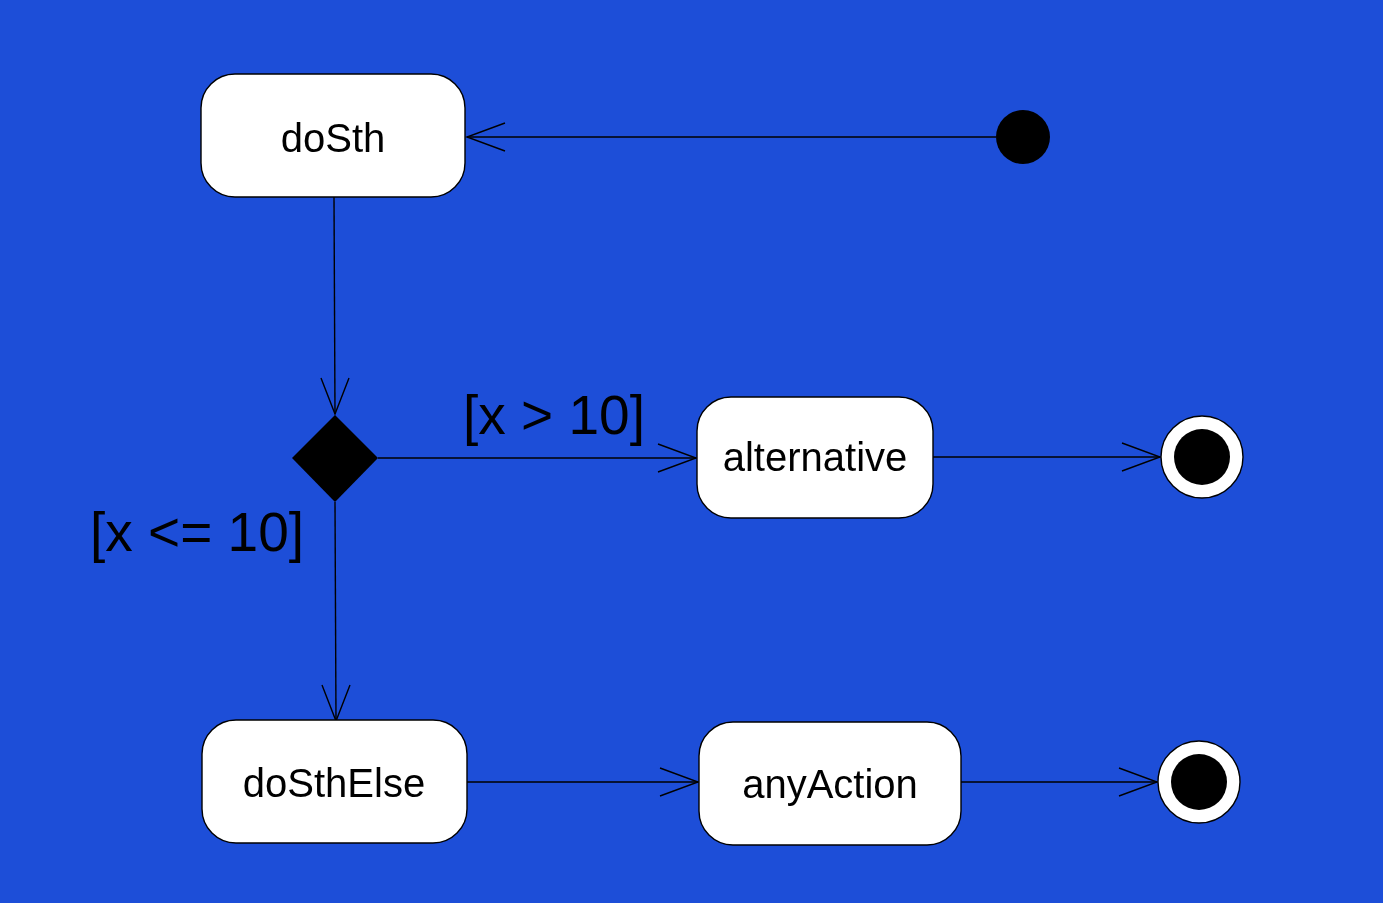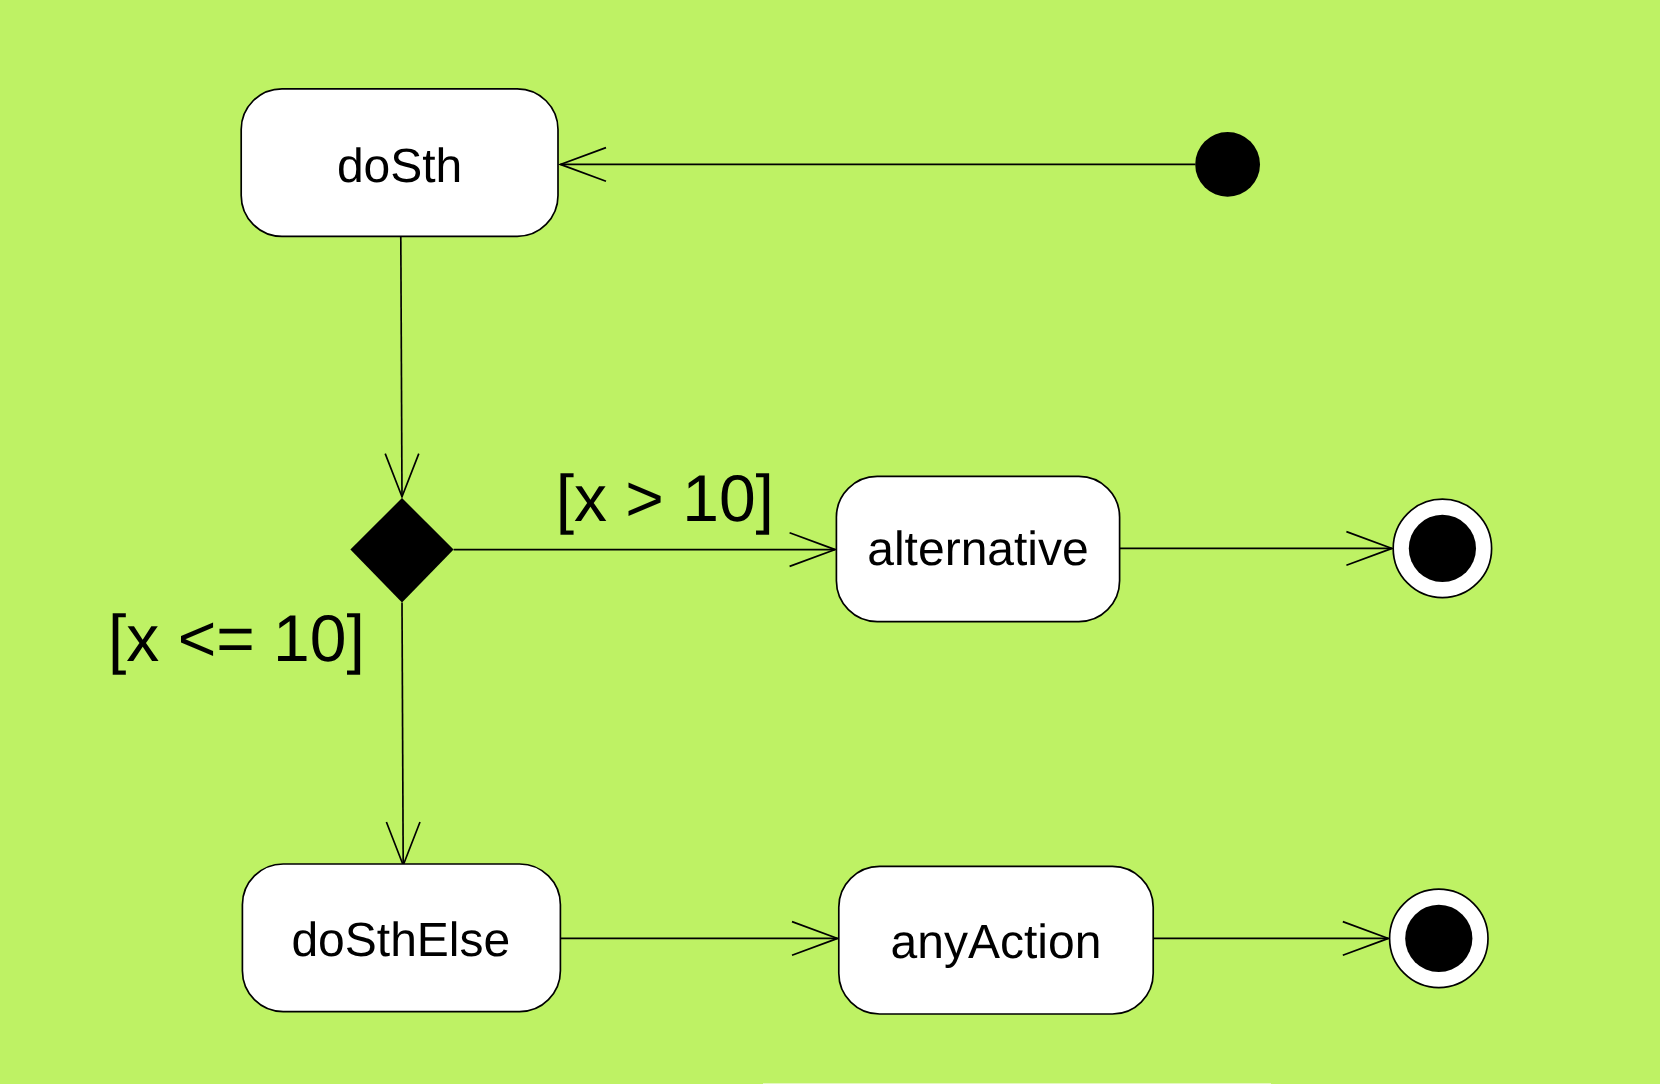--- a/index.html
+++ b/index.html
@@ -4,21 +4,21 @@
 <style>
   html, body {
     margin: 0;
     padding: 0;
     background: #ffffff;
   }
   .stage {
     position: relative;
     width: 1383px;
     height: 903px;
-    background: #bef264;
+    background: #1d4ed8;
     overflow: hidden;
     font-family: "Liberation Sans", sans-serif;
   }
   svg {
     display: block;
   }
   .edge {
     stroke: #000000;
     stroke-width: 1.4;
     fill: none;

